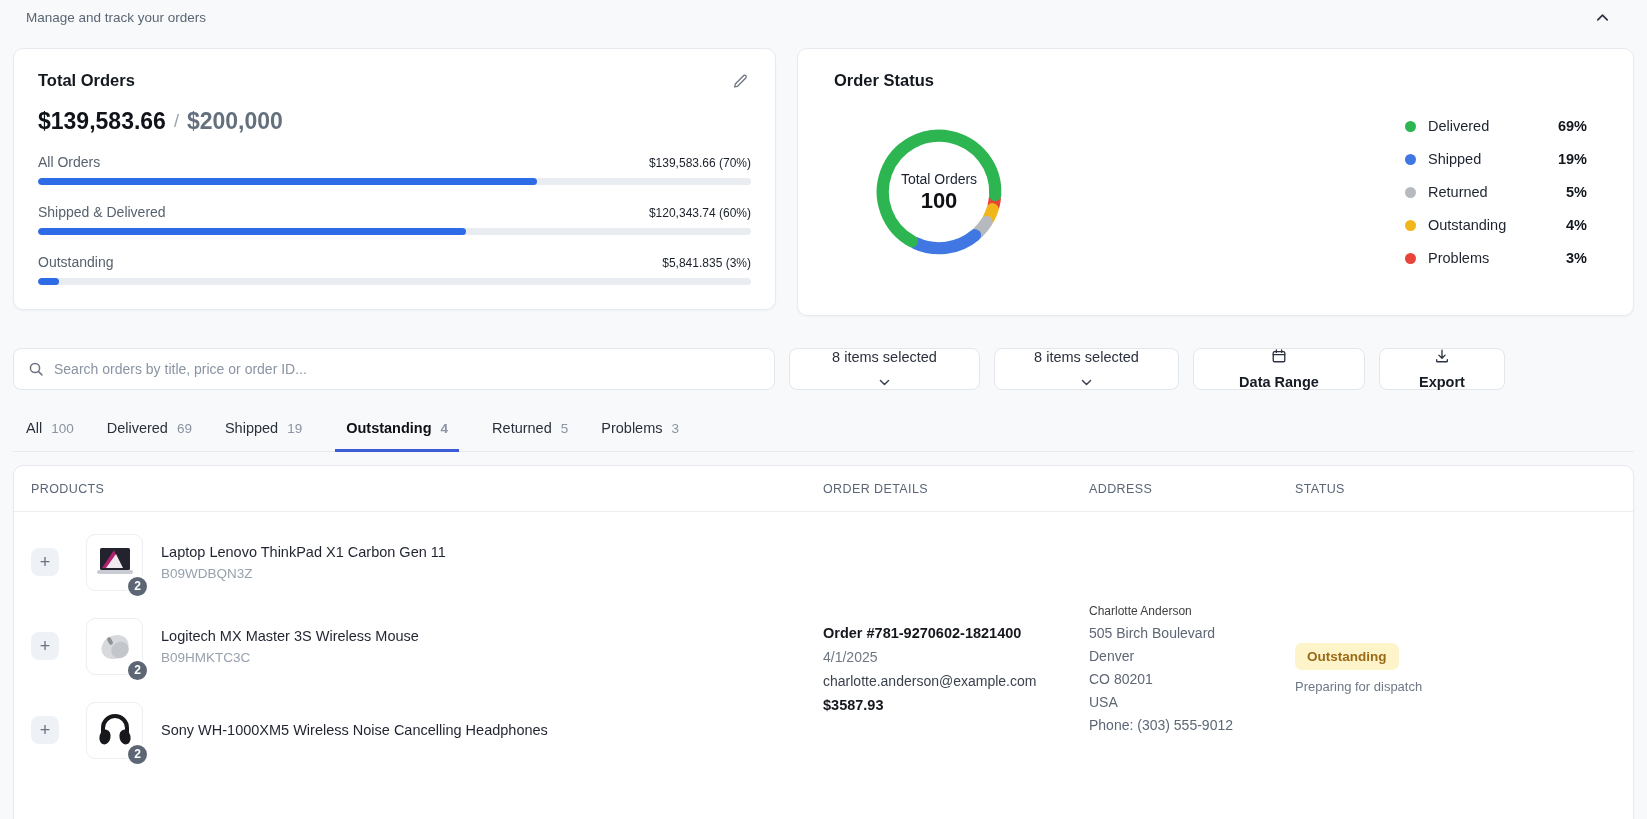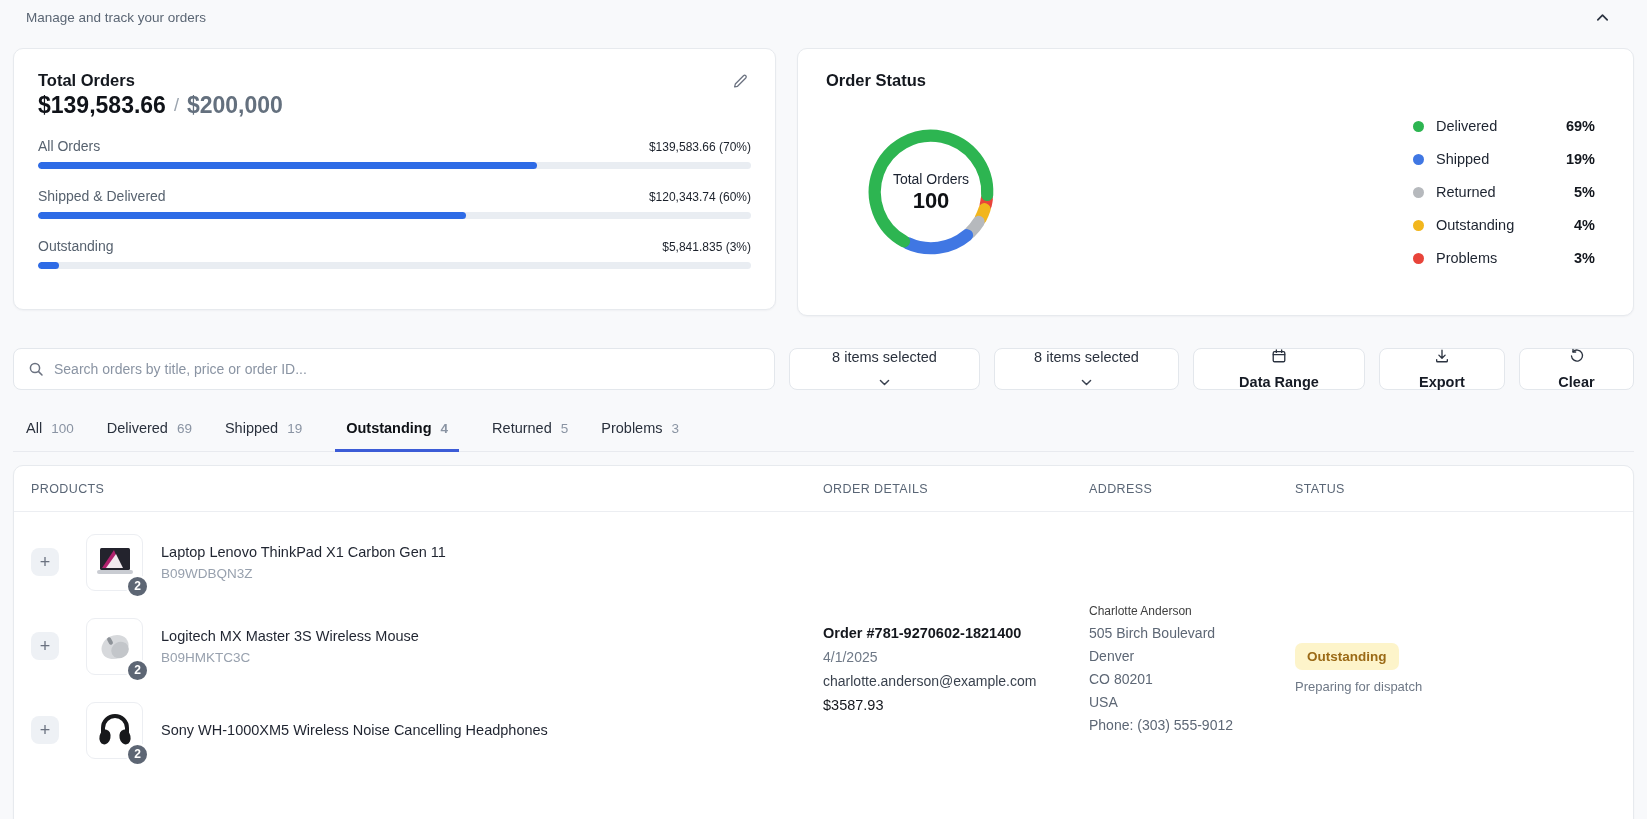--- a/index.html
+++ b/index.html
@@ -21,26 +21,26 @@
   .page-subtitle { font-size:13.5px; color:#5b6674; }
   .collapse-btn { background:none; border:none; cursor:pointer; color:#2b3340; display:flex; align-items:center; padding:4px; margin-right:6px; }
 
   
   .cards-row { display:grid; grid-template-columns:763px 1fr; gap:21px; margin-top:14px; }
   .card {
     background:#fff; border:1px solid #e7eaee; border-radius:10px;
     box-shadow:0 1px 2px rgba(16,24,40,.04);
   }
   .card-a { padding:22px 24px; height:262px; }
-  .card-b { padding:22px 28px; height:268px; position:relative; }
+  .card-b { padding:22px 36px; height:268px; position:relative; }
   .card-title { font-size:16.5px; font-weight:700; color:#14181f; }
   .card-a-head { display:flex; justify-content:space-between; align-items:flex-start; }
   .edit-btn { background:none; border:none; cursor:pointer; color:#6b7280; padding:2px; }
 
-  .amount-line { display:flex; align-items:center; gap:8px; }
+  .amount-line { margin-top:16px; display:flex; align-items:center; gap:8px; }
   .amount-current { font-size:23px; font-weight:700; color:#101319; }
   .amount-sep { font-size:18px; color:#9aa3ae; }
   .amount-target { font-size:23px; font-weight:700; color:#64707e; }
 
   .progress-row { margin-top:19px; }
   .progress-labels { display:flex; justify-content:space-between; align-items:baseline; margin-bottom:8px; }
   .progress-name { font-size:14px; color:#57626f; }
   .progress-value { font-size:12px; color:#1b212b; }
   .progress-track { height:7px; background:#e9edf2; border-radius:99px; overflow:hidden; }
   .progress-fill { height:100%; background:#2e6be6; border-radius:99px; }
@@ -125,21 +125,21 @@
   }
   .product-text { margin-left:18px; display:flex; flex-direction:column; gap:6px; }
   .product-title { font-size:14.5px; color:#1f2430; }
   .product-sku { font-size:13.5px; color:#98a1ae; }
 
   .details-cell, .address-cell, .status-cell { display:flex; flex-direction:column; justify-content:center; }
   .details-cell { gap:8px; }
   .detail-order-id { font-size:14.5px; font-weight:700; color:#14171d; }
   .detail-date { font-size:14px; color:#6e7886; }
   .detail-email { font-size:14px; color:#3a424e; }
-  .detail-total { font-size:14.5px; font-weight:400; color:#14171d; }
+  .detail-total { font-size:14.5px; font-weight:700; color:#14171d; }
 
   .address-cell { gap:7px; }
   .addr-name { font-size:12px; font-weight:400; color:#404040; }
   .addr-line { font-size:14px; color:#5d6775; }
 
   .status-cell { align-items:flex-start; }
   .status-badge {
     background:#fdf4ca; color:#9b6a16; font-size:13.5px; font-weight:600;
     padding:6px 12px; border-radius:7px; display:inline-block;
   }
@@ -286,29 +286,20 @@
       <span>Data Range</span>
     </button>
     <button class="tb-btn btn-export">
       <span class="ic">
           <svg class="icon" width="16" height="16" viewBox="0 0 18 18" fill="none" stroke="currentColor" stroke-width="1.5" stroke-linecap="round" stroke-linejoin="round">
             <path d="M9 2.5 V11 M5.5 8 L9 11.5 L12.5 8 M3 13 V14.5 A1 1 0 0 0 4 15.5 H14 A1 1 0 0 0 15 14.5 V13"></path>
           </svg>
         </span>
       <span>Export</span>
     </button>
-    <button class="tb-btn btn-clear">
-      <span class="ic">
-          <svg class="icon" width="16" height="16" viewBox="0 0 18 18" fill="none" stroke="currentColor" stroke-width="1.5" stroke-linecap="round" stroke-linejoin="round">
-            <path d="M4.5 4.2 A6.2 6.2 0 1 1 2.8 9"></path>
-            <path d="M4.5 1.5 V4.5 H7.5"></path>
-          </svg>
-        </span>
-      <span>Clear</span>
-    </button>
   </div>
 
   <div class="tabs">
     <div class="tab">
       <span>All</span>
       <span class="tab-count">100</span>
     </div>
     <div class="tab">
       <span>Delivered</span>
       <span class="tab-count">69</span>

